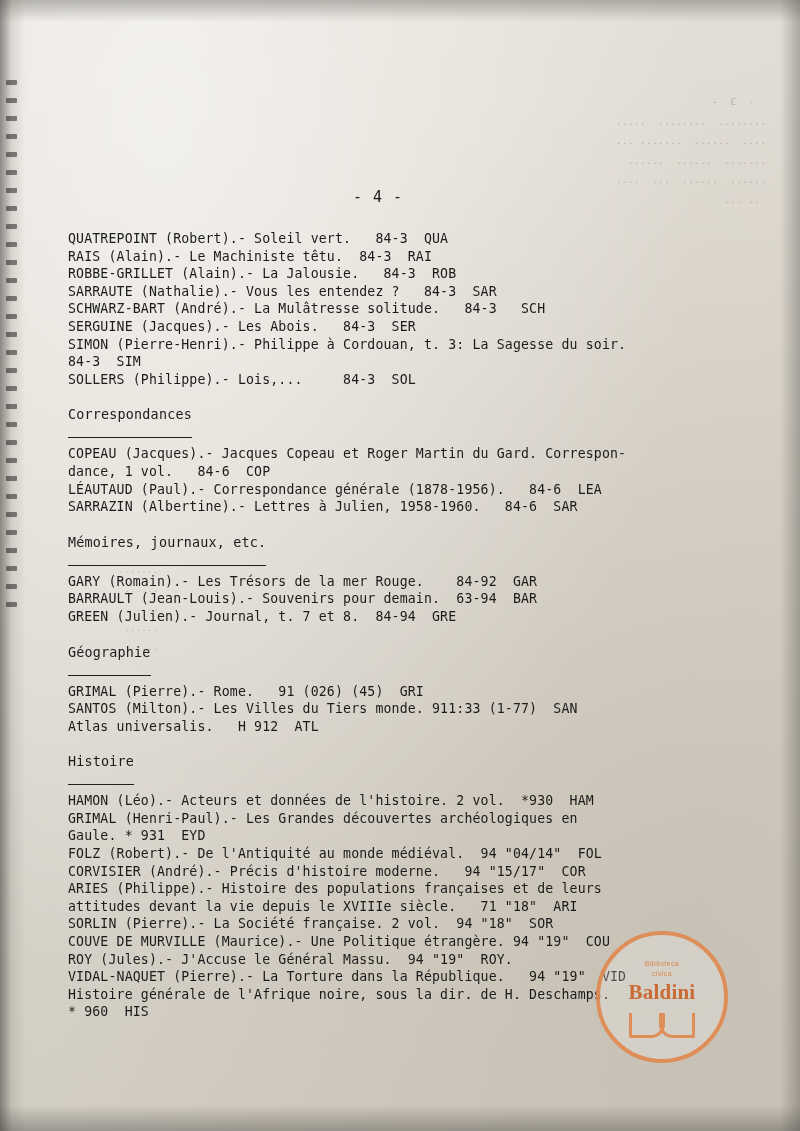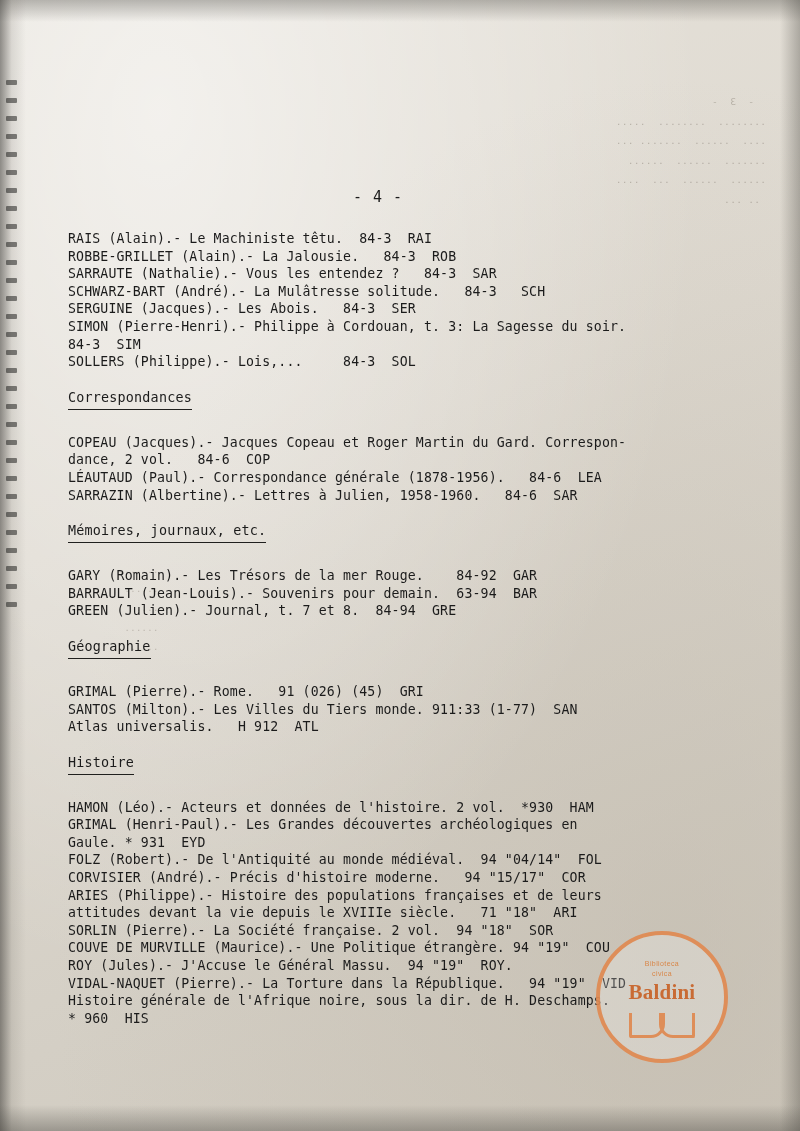--- a/index.html
+++ b/index.html
@@ -101,23 +101,23 @@
     font-size: 13.2px;
     line-height: 17.6px;
     white-space: pre-wrap;
     letter-spacing: 0.15px;
   }
   .section-head {
     display: inline-block;
     font-size: 13.4px;
     line-height: 17px;
     margin-top: 16px;
-    margin-bottom: 24px;
+    margin-bottom: 7px;
     border-bottom: 1px solid #20201e;
-    padding-bottom: 3px;
+    padding-bottom: 14px;
     letter-spacing: 0.2px;
   }
   .block { margin-bottom: 2px; }
 
   
   .stamp {
     position: absolute;
     right: 72px;
     bottom: 68px;
     width: 124px;
@@ -221,34 +221,35 @@
   ....
   ......
   .....
   </div>
 
   <div class="content">
 
     <div class="page-number">- 4 -</div>
 
     <div class="block">
+      <div class="entry">QUATREPOINT (Robert).- Soleil vert.   84-3  QUA</div>
       <div class="entry">RAIS (Alain).- Le Machiniste têtu.  84-3  RAI</div>
       <div class="entry">ROBBE-GRILLET (Alain).- La Jalousie.   84-3  ROB</div>
       <div class="entry">SARRAUTE (Nathalie).- Vous les entendez ?   84-3  SAR</div>
       <div class="entry">SCHWARZ-BART (André).- La Mulâtresse solitude.   84-3   SCH</div>
       <div class="entry">SERGUINE (Jacques).- Les Abois.   84-3  SER</div>
       <div class="entry">SIMON (Pierre-Henri).- Philippe à Cordouan, t. 3: La Sagesse du soir.</div>
       <div class="entry">84-3  SIM</div>
       <div class="entry">SOLLERS (Philippe).- Lois,...     84-3  SOL</div>
     </div>
 
     <div class="block">
       <div class="section-head">Correspondances</div>
       <div class="entry">COPEAU (Jacques).- Jacques Copeau et Roger Martin du Gard. Correspon-</div>
-      <div class="entry">dance, 2 vol.   84-6  COP</div>
+      <div class="entry">dance, 1 vol.   84-6  COP</div>
       <div class="entry">LÉAUTAUD (Paul).- Correspondance générale (1878-1956).   84-6  LEA</div>
       <div class="entry">SARRAZIN (Albertine).- Lettres à Julien, 1958-1960.   84-6  SAR</div>
     </div>
 
     <div class="block">
       <div class="section-head">Mémoires, journaux, etc.</div>
       <div class="entry">GARY (Romain).- Les Trésors de la mer Rouge.    84-92  GAR</div>
       <div class="entry">BARRAULT (Jean-Louis).- Souvenirs pour demain.  63-94  BAR</div>
       <div class="entry">GREEN (Julien).- Journal, t. 7 et 8.  84-94  GRE</div>
     </div>

